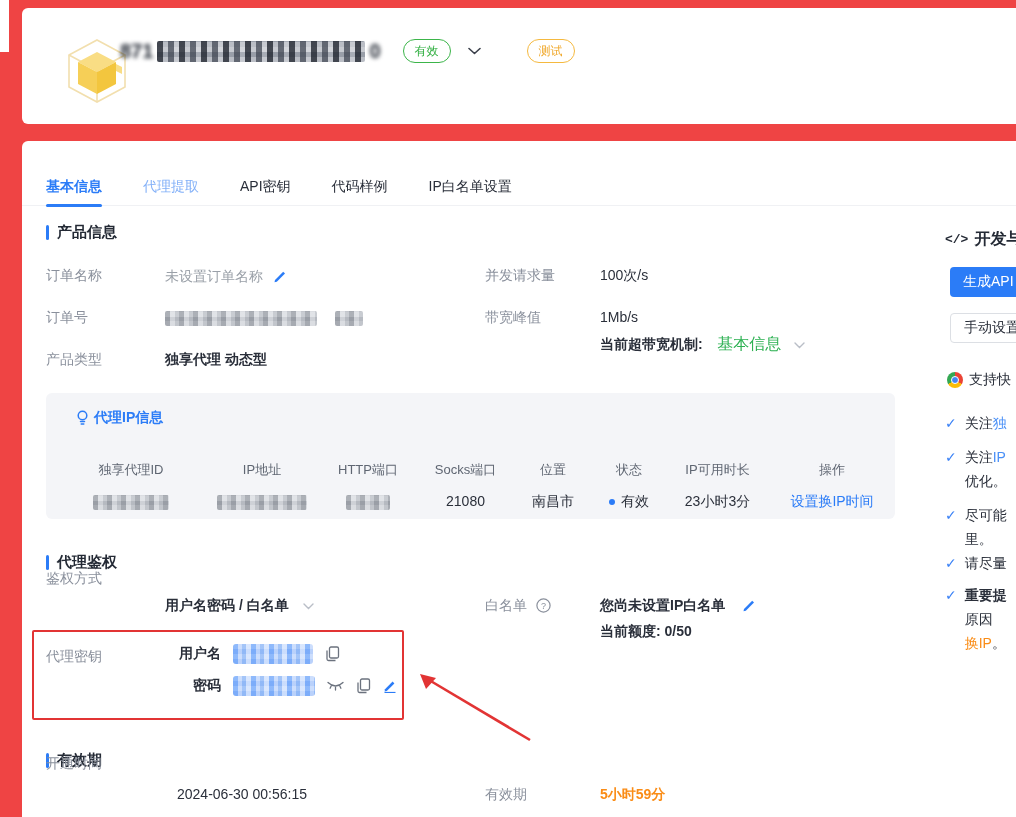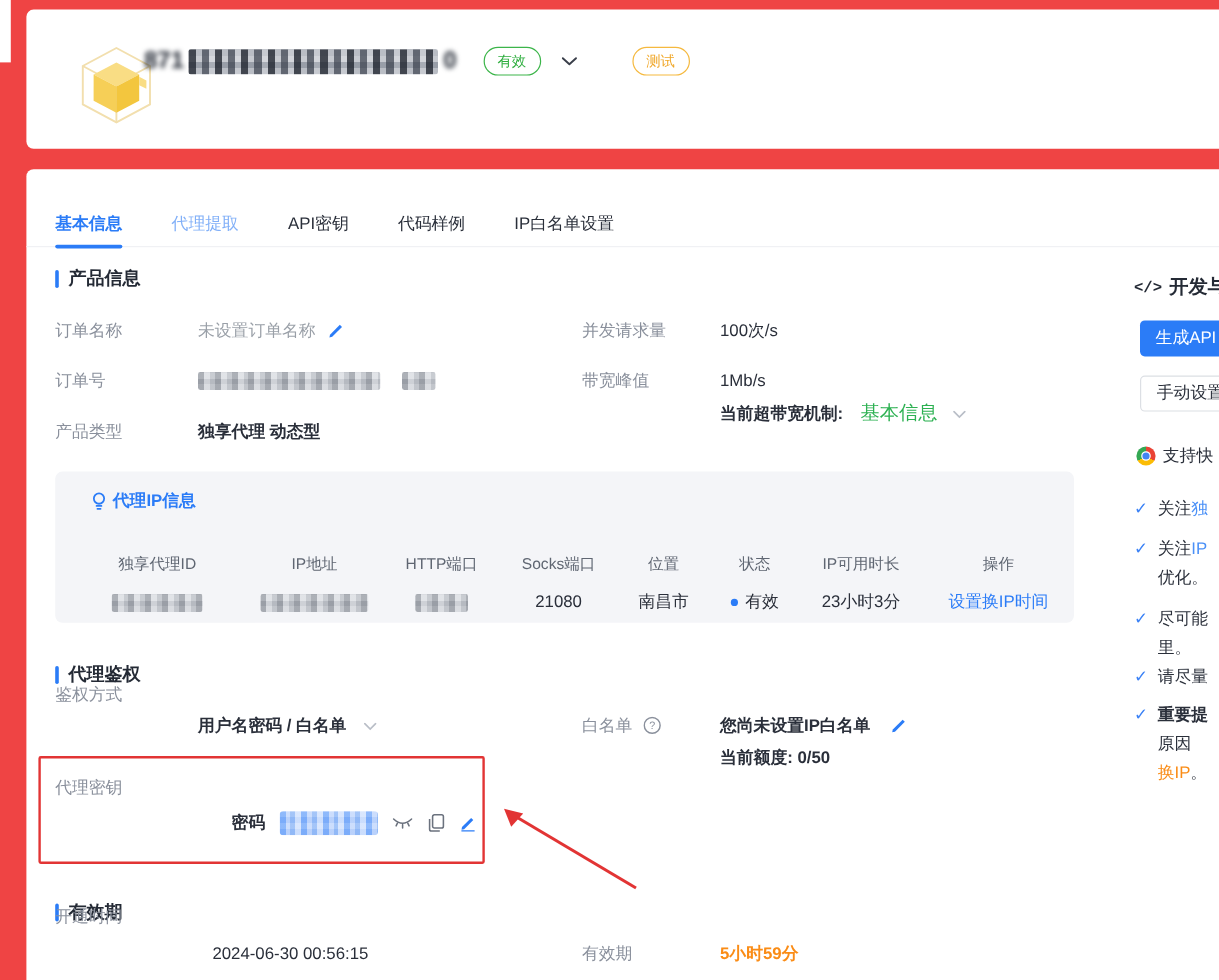--- a/index.html
+++ b/index.html
@@ -232,20 +232,30 @@
       <span class="icon-btn" style="margin-left:12px;vertical-align:-2px;">
         <svg width="14" height="14" viewBox="0 0 14 14">
             <path d="M2 10.9 10.2 2.7 12 4.5 3.8 12.7 1.5 13.2Z" fill="#2b7cf7"></path>
           </svg>
       </span>
     </span>
     <span class="abs val bold row-r-val" style="top:482px;">当前额度: 0/50</span>
 
     <span class="abs lbl row-l-lbl" style="top:507px;">代理密钥</span>
 
+    <div class="keyrow" style="left:143px;top:503px;">
+      <span class="keylbl">用户名</span>
+      <span class="px-blue" style="width:80px;height:20px;"></span>
+      <span class="icon-btn">
+        <svg width="15" height="16" viewBox="0 0 15 16">
+          <rect x="4.5" y="1" width="9" height="11" rx="1.5" fill="none" stroke="#6b727e" stroke-width="1.3"></rect>
+          <path d="M2 4.5 v8.5 a1.5 1.5 0 0 0 1.5 1.5 h7" fill="none" stroke="#6b727e" stroke-width="1.3"></path>
+        </svg>
+      </span>
+    </div>
 
     <div class="keyrow" style="left:143px;top:535px;">
       <span class="keylbl">密码</span>
       <span class="px-blue" style="width:82px;height:20px;"></span>
       <span class="icon-btn">
         <svg width="17" height="11" viewBox="0 0 17 11">
           <path d="M1 1.5 Q8.5 8.5 16 1.5" fill="none" stroke="#6b727e" stroke-width="1.3" stroke-linecap="round"></path>
           <path d="M4.3 4.8 3.1 7.2 M8.5 6.2 8.5 9 M12.7 4.8 13.9 7.2" stroke="#6b727e" stroke-width="1.3" stroke-linecap="round"></path>
         </svg>
       </span>

